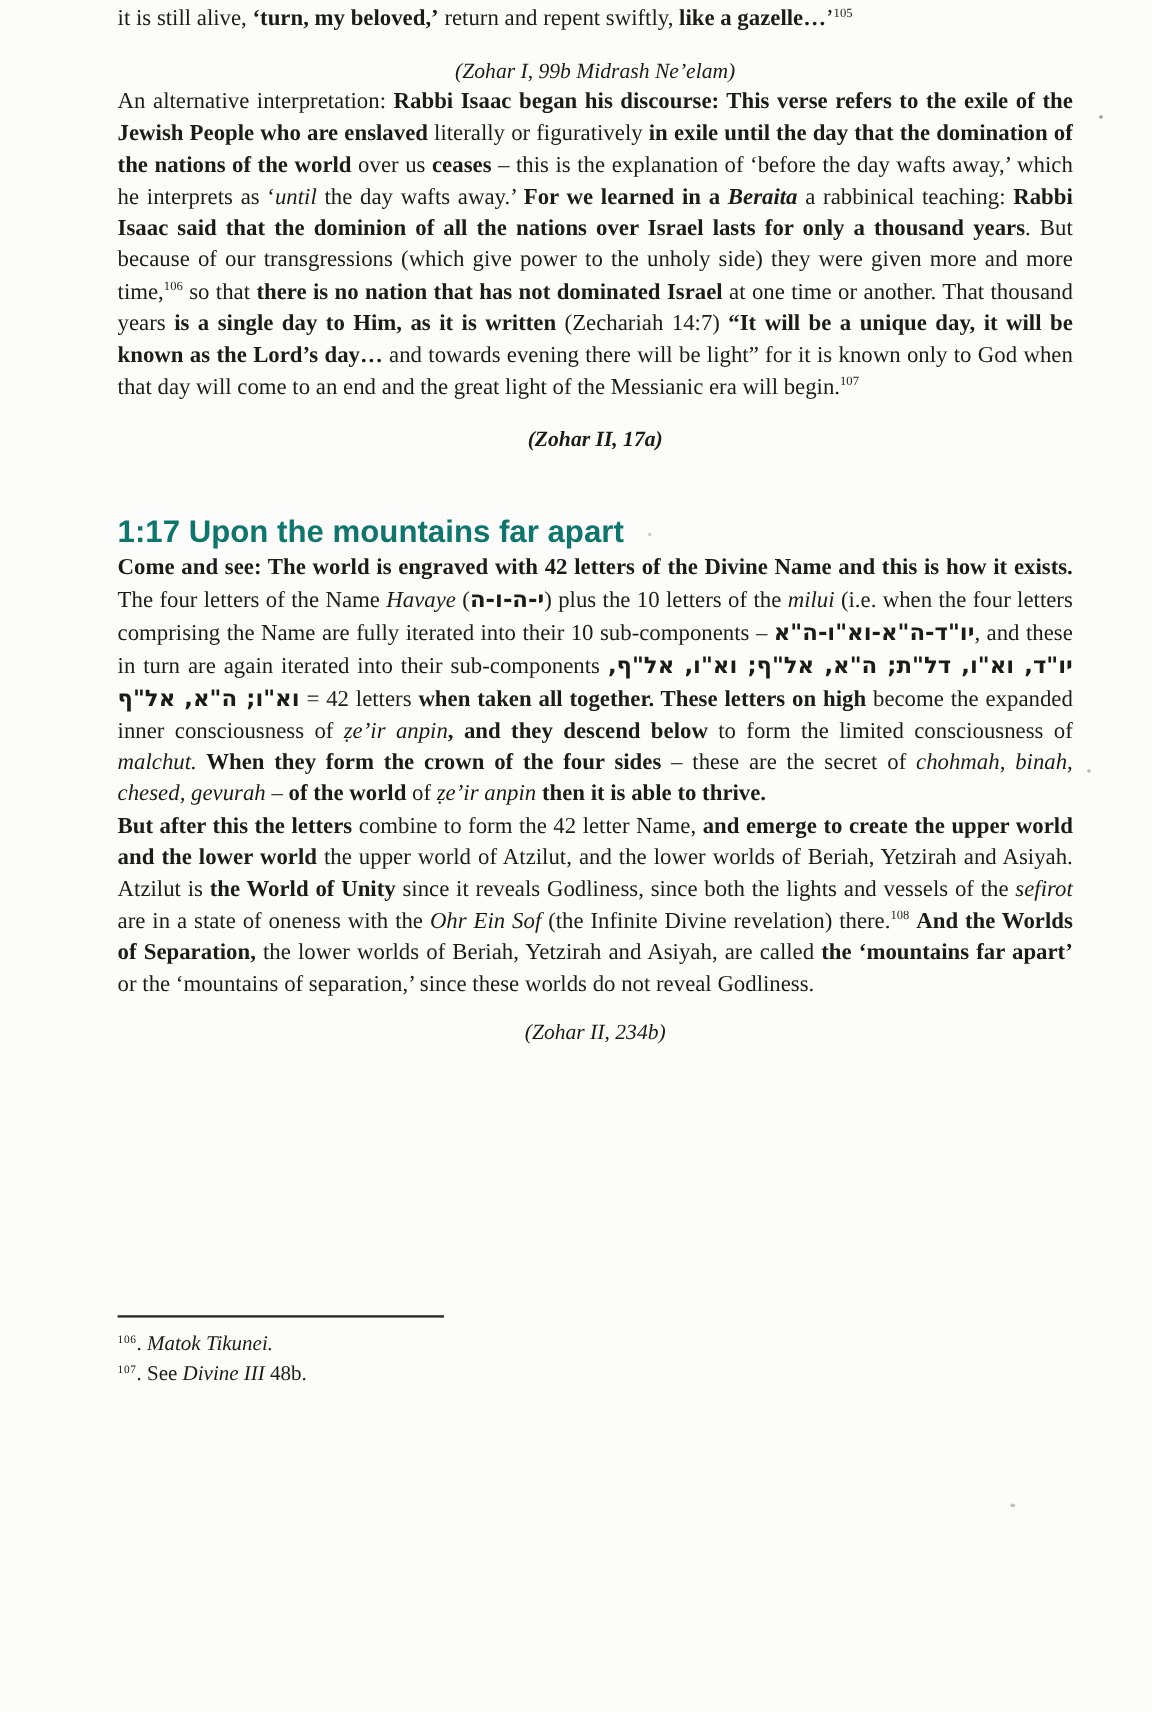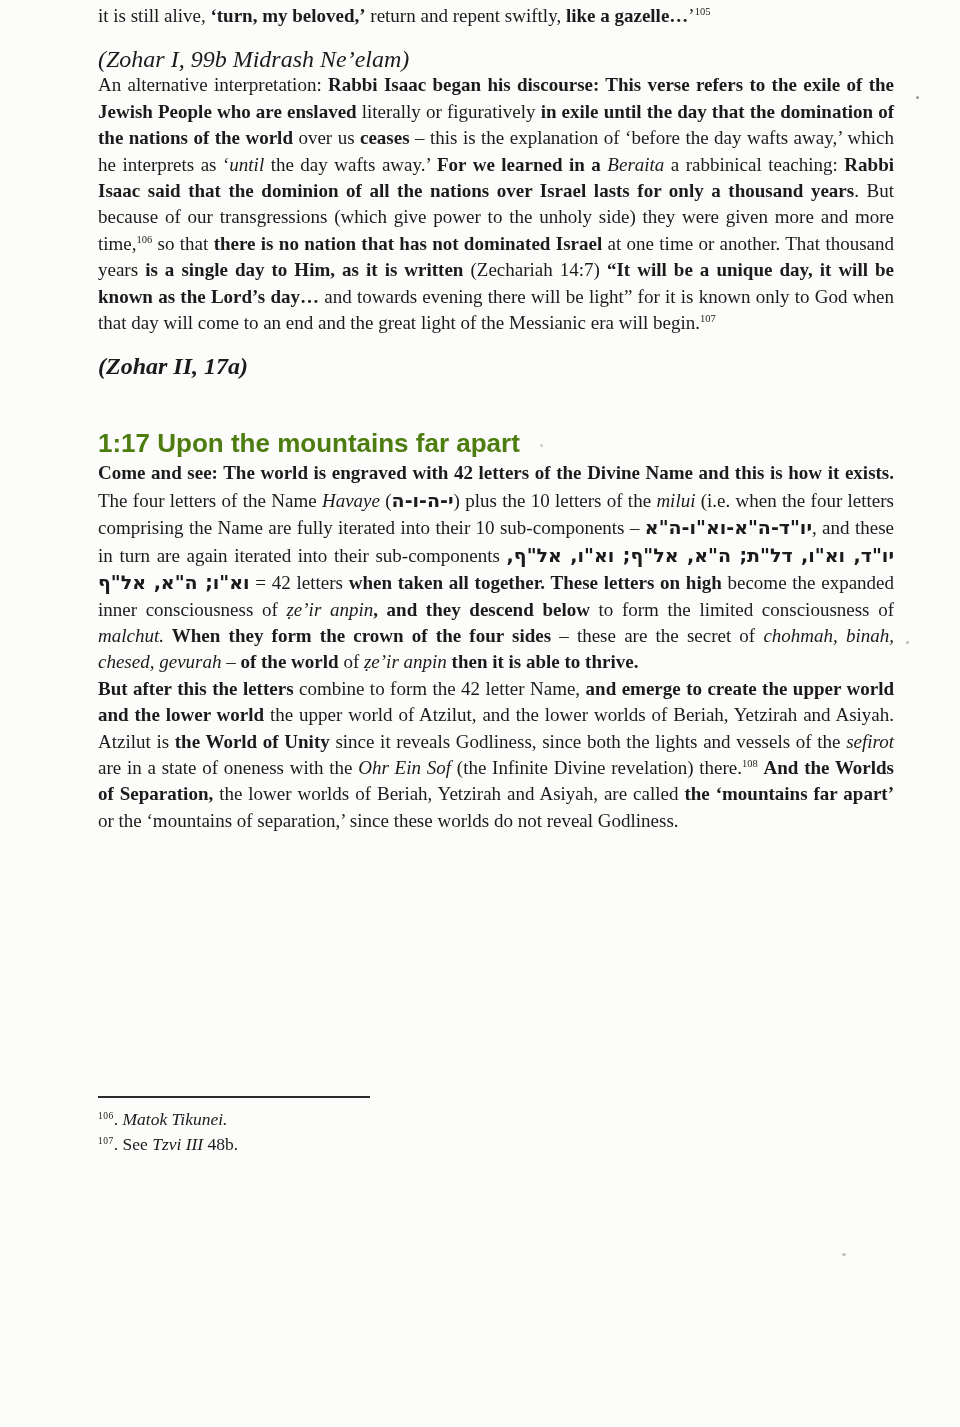--- a/index.html
+++ b/index.html
@@ -18,43 +18,43 @@
     width:796px;
   }
   p.body{
     margin:0;
     font-size:19px;
     line-height:26.4px;
     text-align:justify;
   }
   p.cont{margin:0;text-align:left;}
   .citation{
-    font-size:24px;
+    font-size:18px;
     line-height:26px;
     font-style:italic;
-    text-align:left;
+    text-align:center;
   }
   .c1{margin-top:17px;}
   .p1{margin-top:16px;}
   .c2{margin-top:17px;font-weight:bold;}
   h2.heading{
     margin:47px 0 0 0;
     font-family:"Liberation Sans", sans-serif;
     font-weight:bold;
     font-size:26px;
     line-height:34px;
-    color:#4d7c0f;
+    color:#0f766e;
   }
   .p2{margin-top:10px;}
   .p3{margin-top:10px;}
   .c3{margin-top:13px;}
   .seg-r{font-weight:normal;}
   .seg-b{font-weight:bold;}
   .seg-i{font-style:italic;}
-  .seg-bi{font-weight:normal;font-style:italic;}
+  .seg-bi{font-weight:bold;font-style:italic;}
   .seg-he{
     font-family:"DejaVu Sans", sans-serif;
     font-weight:bold;
     font-size:19px;
     direction:rtl;
     unicode-bidi:isolate;
   }
   sup.seg-sup{
     font-size:10.5px;
     line-height:0;
@@ -111,30 +111,31 @@
     <p class="body p1"><span class="seg-r">An alternative interpretation: </span><span class="seg-b">Rabbi Isaac began his discourse: This verse refers to the exile of the Jewish People who are enslaved </span><span class="seg-r">literally or figuratively </span><span class="seg-b">in exile until the day that the domination of the nations of the world </span><span class="seg-r">over us </span><span class="seg-b">ceases </span><span class="seg-r">– this is the explanation of ‘before the day wafts away,’ which he interprets as ‘</span><span class="seg-i">until</span><span class="seg-r"> the day wafts away.’ </span><span class="seg-b">For we learned in a </span><span class="seg-bi">Beraita</span><span class="seg-r"> a rabbinical teaching: </span><span class="seg-b">Rabbi Isaac said that the dominion of all the nations over Israel lasts for only a thousand years</span><span class="seg-r">. But because of our transgressions (which give power to the unholy side) they were given more and more time,</span><sup class="seg-sup">106</sup><span class="seg-r"> so that </span><span class="seg-b">there is no nation that has not dominated Israel </span><span class="seg-r">at one time or another. That thousand years </span><span class="seg-b">is a single day to Him, as it is written </span><span class="seg-r">(Zechariah 14:7) </span><span class="seg-b">“It will be a unique day, it will be known as the Lord’s day… </span><span class="seg-r">and towards evening there will be light” for it is known only to God when that day will come to an end and the great light of the Messianic era will begin.</span><sup class="seg-sup">107</sup></p>
 
     <div class="citation c2">(Zohar II, 17a)</div>
 
     <h2 class="heading">1:17 Upon the mountains far apart</h2>
 
     <p class="body p2"><span class="seg-b">Come and see: The world is engraved with 42 letters of the Divine Name and this is how it exists. </span><span class="seg-r">The four letters of the Name </span><span class="seg-i">Havaye</span><span class="seg-r"> (</span><span class="seg-he" dir="rtl">י-ה-ו-ה</span><span class="seg-r">) plus the 10 letters of the </span><span class="seg-i">milui</span><span class="seg-r"> (i.e. when the four letters comprising the Name are fully iterated into their 10 sub-components – </span><span class="seg-he" dir="rtl">יו"ד-ה"א-וא"ו-ה"א</span><span class="seg-r">, and these in turn are again iterated into their sub-components </span><span class="seg-he" dir="rtl">יו"ד, וא"ו, דל"ת; ה"א, אל"ף; וא"ו, אל"ף, וא"ו; ה"א, אל"ף</span><span class="seg-r"> = 42 letters </span><span class="seg-b">when taken all together. These letters on high </span><span class="seg-r">become the expanded inner consciousness of </span><span class="seg-i">ẓe’ir anpin</span><span class="seg-b">, and they descend below </span><span class="seg-r">to form the limited consciousness of </span><span class="seg-i">malchut.</span><span class="seg-b"> When they form the crown of the four sides </span><span class="seg-r">– these are the secret of </span><span class="seg-i">chohmah, binah, chesed, gevurah</span><span class="seg-r"> – </span><span class="seg-b">of the world </span><span class="seg-r">of </span><span class="seg-i">ẓe’ir anpin</span><span class="seg-b"> then it is able to thrive.</span></p>
 
     <p class="body p3"><span class="seg-b">But after this the letters </span><span class="seg-r">combine to form the 42 letter Name, </span><span class="seg-b">and emerge to create the upper world and the lower world </span><span class="seg-r">the upper world of Atzilut, and the lower worlds of Beriah, Yetzirah and Asiyah. Atzilut is </span><span class="seg-b">the World of Unity </span><span class="seg-r">since it reveals Godliness, since both the lights and vessels of the </span><span class="seg-i">sefirot</span><span class="seg-r"> are in a state of oneness with the </span><span class="seg-i">Ohr Ein Sof</span><span class="seg-r"> (the Infinite Divine revelation) there.</span><sup class="seg-sup">108</sup><span class="seg-r"> </span><span class="seg-b">And the Worlds of Separation, </span><span class="seg-r">the lower worlds of Beriah, Yetzirah and Asiyah, are called </span><span class="seg-b">the ‘mountains far apart’ </span><span class="seg-r">or the ‘mountains of separation,’ since these worlds do not reveal Godliness.</span></p>
 
+    <div class="citation c3">(Zohar II, 234b)</div>
 
   </div>
 
   <div class="footnotes">
     <div class="fn-rule"></div>
 
 
     <div class="footnote"><sup class="fn-num">106</sup><span class="fn-text"><span class="seg-r">. </span><span class="seg-i">Matok Tikunei.</span></span></div>
 
-    <div class="footnote"><sup class="fn-num">107</sup><span class="fn-text"><span class="seg-r">. See </span><span class="seg-i">Tzvi III</span><span class="seg-r"> 48b.</span></span></div>
+    <div class="footnote"><sup class="fn-num">107</sup><span class="fn-text"><span class="seg-r">. See </span><span class="seg-i">Divine III</span><span class="seg-r"> 48b.</span></span></div>
 
   </div>
 
   <div class="speck s1"></div>
   <div class="speck s2"></div>
   <div class="speck s3"></div>
   <div class="speck s4"></div>
 
 </div>
 

